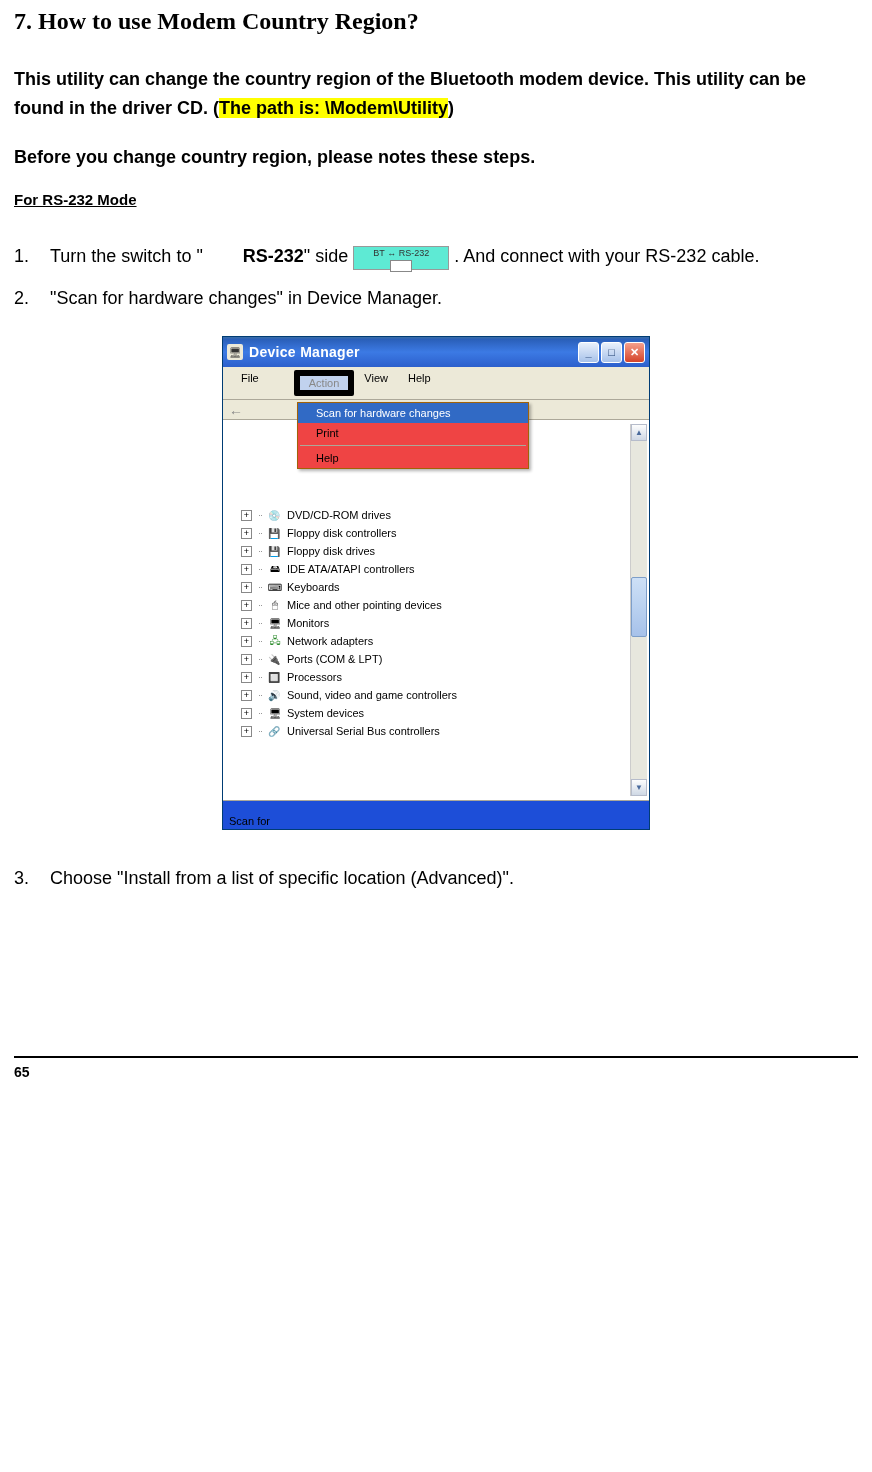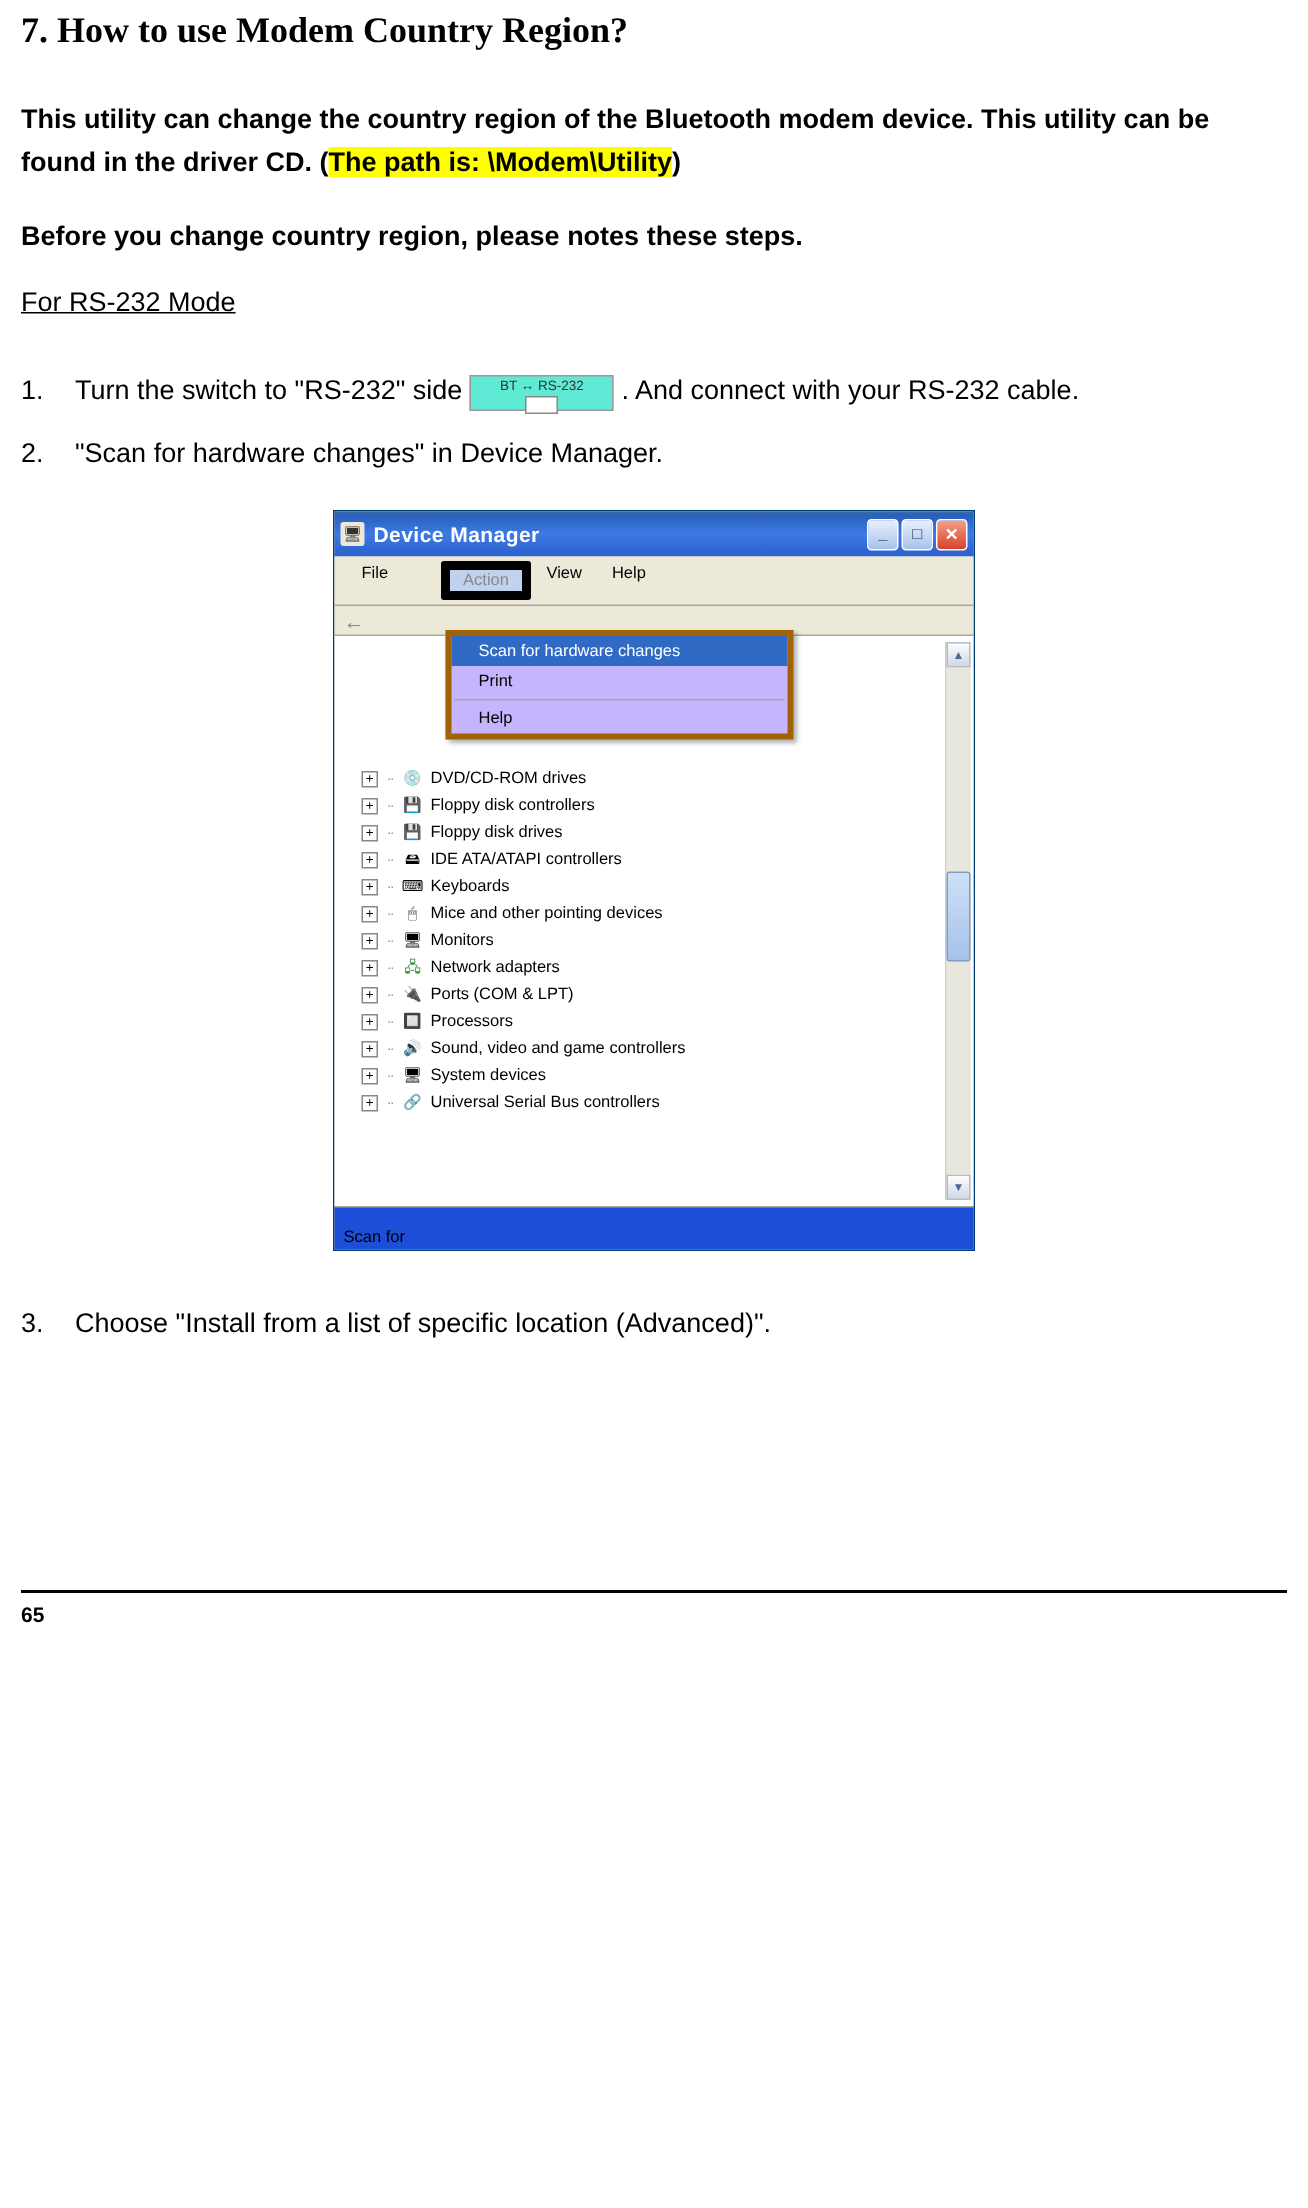--- a/index.html
+++ b/index.html
@@ -1,40 +1,40 @@
 <!DOCTYPE html>
 <html><head>
   <meta charset="utf-8">
   <style>
     * { margin: 0; padding: 0; box-sizing: border-box; }
     body { font-family: Arial, sans-serif; background: #fff; color: #000; width: 872px; margin: 0 auto; padding: 8px 14px; }
     .section-heading { font-size: 24px; font-weight: bold; margin-bottom: 30px; font-family: Liberation Serif, serif; }
     .paragraph { font-size: 18px; line-height: 1.6; margin-bottom: 20px; font-weight: bold; }
     .highlight { background: #ffff00; }
-    .sub-heading { font-size: 18px; font-weight: normal; text-decoration: underline; margin-bottom: 30px; }
+    .sub-heading { font-size: 15px; font-weight: bold; text-decoration: underline; margin-bottom: 30px; }
     .ol { list-style: none; counter-reset: item; padding-left: 0; }
     .ol-item { font-size: 18px; line-height: 2.0; margin-bottom: 6px; padding-left: 36px; position: relative; }
     .ol-item::before { counter-increment: item; content: counter(item) "."; position: absolute; left: 0; }
-    .bold { font-weight: normal; }
+    .bold { font-weight: bold; margin-left: 40px; }
     .inline-icon { display: inline-block; vertical-align: middle; width: 96px; height: 24px; background: #5eead4; border: 1px solid #999; font-size: 9px; text-align: center; line-height: 11px; color: #333; padding-top: 1px; }
     .inline-icon .sw { display: inline-block; width: 22px; height: 12px; background: #fff; border: 1px solid #888; margin-top: 1px; position: relative; }
     .screenshot-wrap { display: flex; justify-content: center; margin: 20px 0 30px 0; }
     .devmgr { width: 428px; border: 1px solid #003c74; background: #ece9d8; font-family: Tahoma, sans-serif; font-size: 11px; }
     .titlebar { background: linear-gradient(to bottom, #3a6ea5 0%, #2a5fb9 8%, #3c7ae4 50%, #2c5fcc 100%); height: 30px; display: flex; align-items: center; padding: 0 4px; color: #fff; }
     .titlebar-icon { width: 16px; height: 16px; margin-right: 6px; background: #ece9d8; border-radius: 2px; display:flex; align-items:center; justify-content:center; font-size:10px; color:#333; }
     .titlebar-text { font-weight: bold; font-size: 14px; flex: 1; letter-spacing: 0.3px; }
     .win-btns { display: flex; gap: 2px; }
     .win-btn { width: 21px; height: 21px; background: linear-gradient(#e9f0fb,#a7c2ea); border: 1px solid #fff; border-radius: 3px; display:flex; align-items:center; justify-content:center; font-size:11px; color:#1b3a6b; font-weight:bold; }
     .win-btn.close { background: linear-gradient(#f5a08c,#d4432a); color:#fff; }
     .menubar { background: #ece9d8; display: flex; padding: 3px 8px; gap: 0; border-bottom: 1px solid #aca899; }
     .menu-item { padding: 2px 10px; color: #000; }
     .menu-item.active { background: #c1d2ee; border: 6px solid #000000; border-radius: 2px; padding: 1px 9px; color: #888; margin-left: 25px; }
     .toolbar { background: #ece9d8; padding: 2px 6px; border-bottom: 1px solid #aca899; display:flex; align-items:center; gap:4px; height: 20px;}
     .tool-arrow { color: #888; font-size: 14px; }
-    .dropdown { position: absolute; top: 49px; left: 74px; width: 232px; background: #c4b5fd; border: 4px solid #a16207; box-shadow: 2px 2px 3px rgba(0,0,0,0.3); z-index: 10; }
+    .dropdown { position: absolute; top: 35px; left: 74px; width: 232px; background: #ef4444; border: 1px solid #a16207; box-shadow: 2px 2px 3px rgba(0,0,0,0.3); z-index: 10; }
     .dd-item { padding: 4px 18px; color: #000; }
     .dd-item.selected { background: #316ac5; color: #fff; }
     .dd-sep { height:1px; background:#aca899; margin:2px 2px; }
     .devmgr-inner { position: relative; }
     .tree { background: #fff; padding: 4px 2px 4px 4px; min-height: 380px; display:flex; }
     .tree-list { flex:1; }
     .tree-row { display: flex; align-items: center; padding: 1px 0; gap: 4px; }
     .plus { width:11px; height:11px; border:1px solid #888; background:#fff; display:flex; align-items:center; justify-content:center; font-size:9px; line-height:9px; color:#000; margin-left: 14px; margin-right:2px; position:relative;}
     .dots { color:#888; font-size:9px; letter-spacing:-1px; margin-right:1px;}
     .dev-icon { width:16px; height:16px; display:inline-flex; align-items:center; justify-content:center; border-radius:2px; font-size:10px; }

